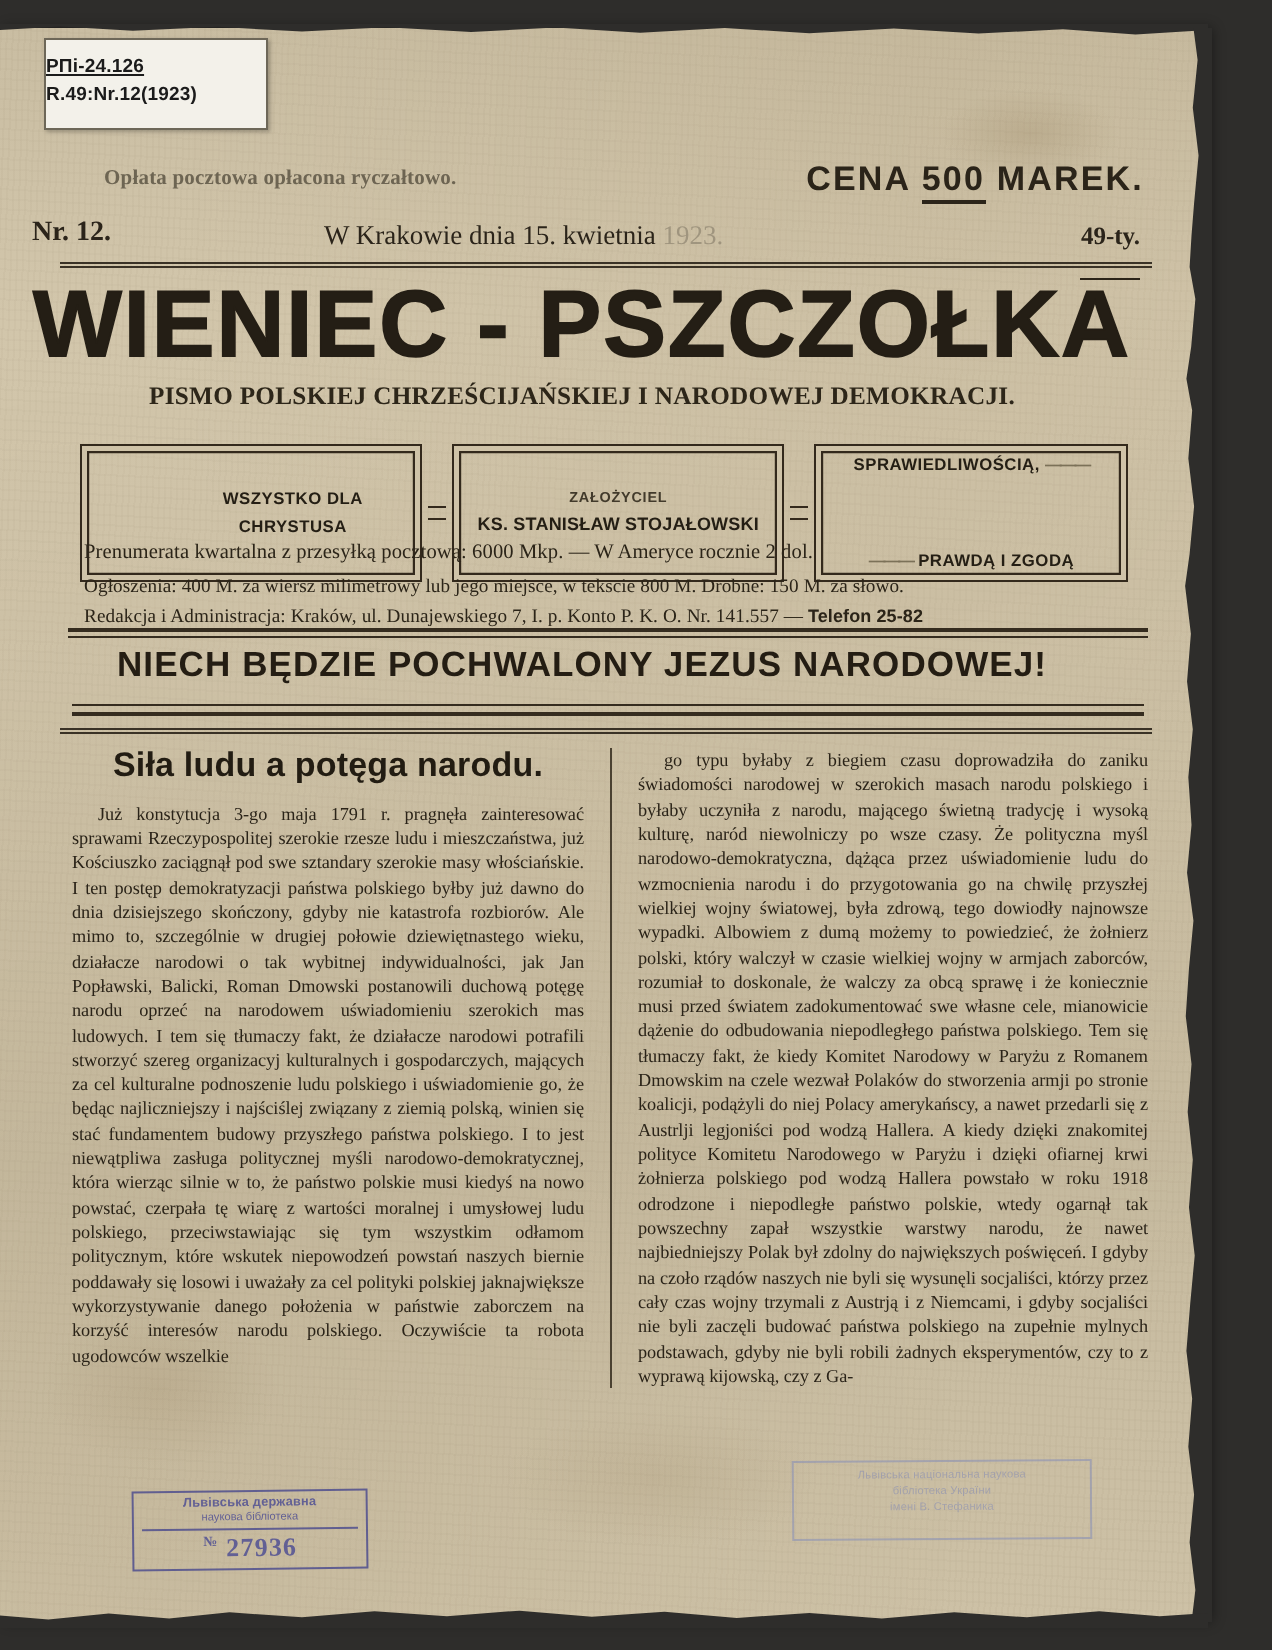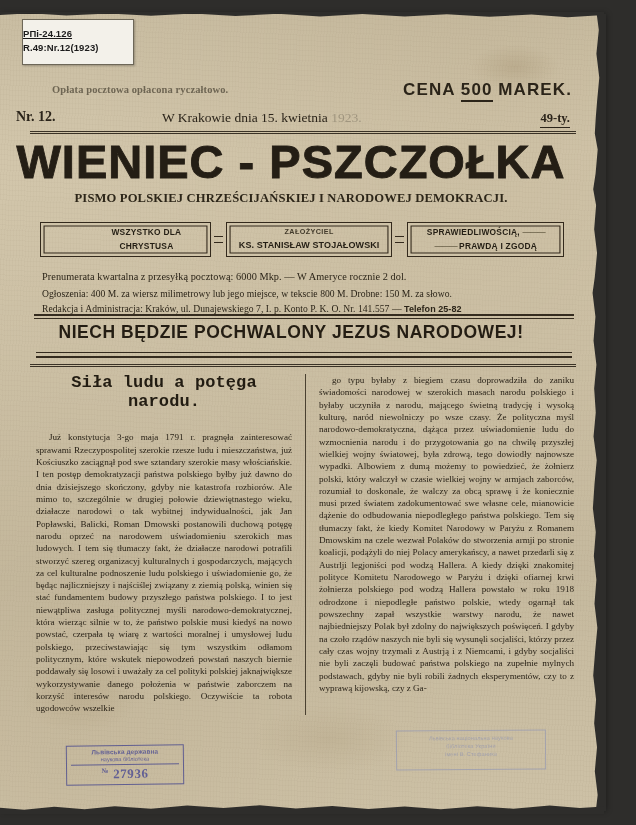--- a/index.html
+++ b/index.html
@@ -150,21 +150,21 @@
     position: absolute; left: 162px; top: 1px;
     font-size: 13.5px;
     font-family: "Liberation Serif", serif;
   }
   .issue-date .faded { color: #7d7462; opacity: .55; }
   .issue-year {
     position: absolute; right: 12px; top: 2px;
     font-size: 12.5px; font-weight: bold;
     font-family: "Liberation Serif", serif;
     border-bottom: 1.5px solid #2b2419;
-    padding-bottom: 1px;
+    padding-bottom: 13px;
   }
 
   .rule-double {
     position: absolute; left: 30px; right: 28px;
     border-top: 1.6px solid #3a3226;
     border-bottom: .8px solid #3a3226;
     height: 3px;
   }
 
   
@@ -209,21 +209,21 @@
     font-weight: bold;
     font-size: 8.4px;
     letter-spacing: .25px;
     line-height: 1.62;
     color: #241e14;
     box-shadow: inset 0 0 0 2.5px #cfc3a8, inset 0 0 0 3.6px #33291c;
     display: flex; flex-direction: column; justify-content: center;
   }
   .motto.m1 { width: 33.5%; padding-left: 48px; }
   .motto.m2 { width: 33%; }
-  .motto.m3 { width: 31%; }
+  .motto.m3 { width: 31%; gap: 34px; }
   .motto .founder-tag {
     font-size: 7.2px;
     font-weight: bold;
     letter-spacing: .4px;
     color: #423a2b;
   }
   .motto .founder-name { font-size: 9px; letter-spacing: .1px; }
   .motto-link {
     width: 9px;
     align-self: center;
@@ -289,27 +289,27 @@
     font-size: 9.15px;
     line-height: 1.345;
     text-align: justify;
     color: #2a2318;
     letter-spacing: -.02px;
   }
   .col.left { padding-right: 13px; }
   .col.right { padding-left: 13px; border-left: 1.1px solid #4a4131; }
 
   .art-title {
-    font-family: Liberation Mono, monospace;
+    font-family: Liberation Sans, sans-serif;
     font-weight: bold;
     font-size: 17px;
     text-align: center;
     letter-spacing: .1px;
     color: #221c12;
-    margin-bottom: 20px;
+    margin-bottom: 8px;
     line-height: 1.1;
   }
   .col p { text-indent: 13px; }
 
   
   .stamp-lviv {
     position: absolute;
     left: 66px; top: 745px;
     width: 118px; height: 40px;
     border: 1.3px solid #4b4b8e;

